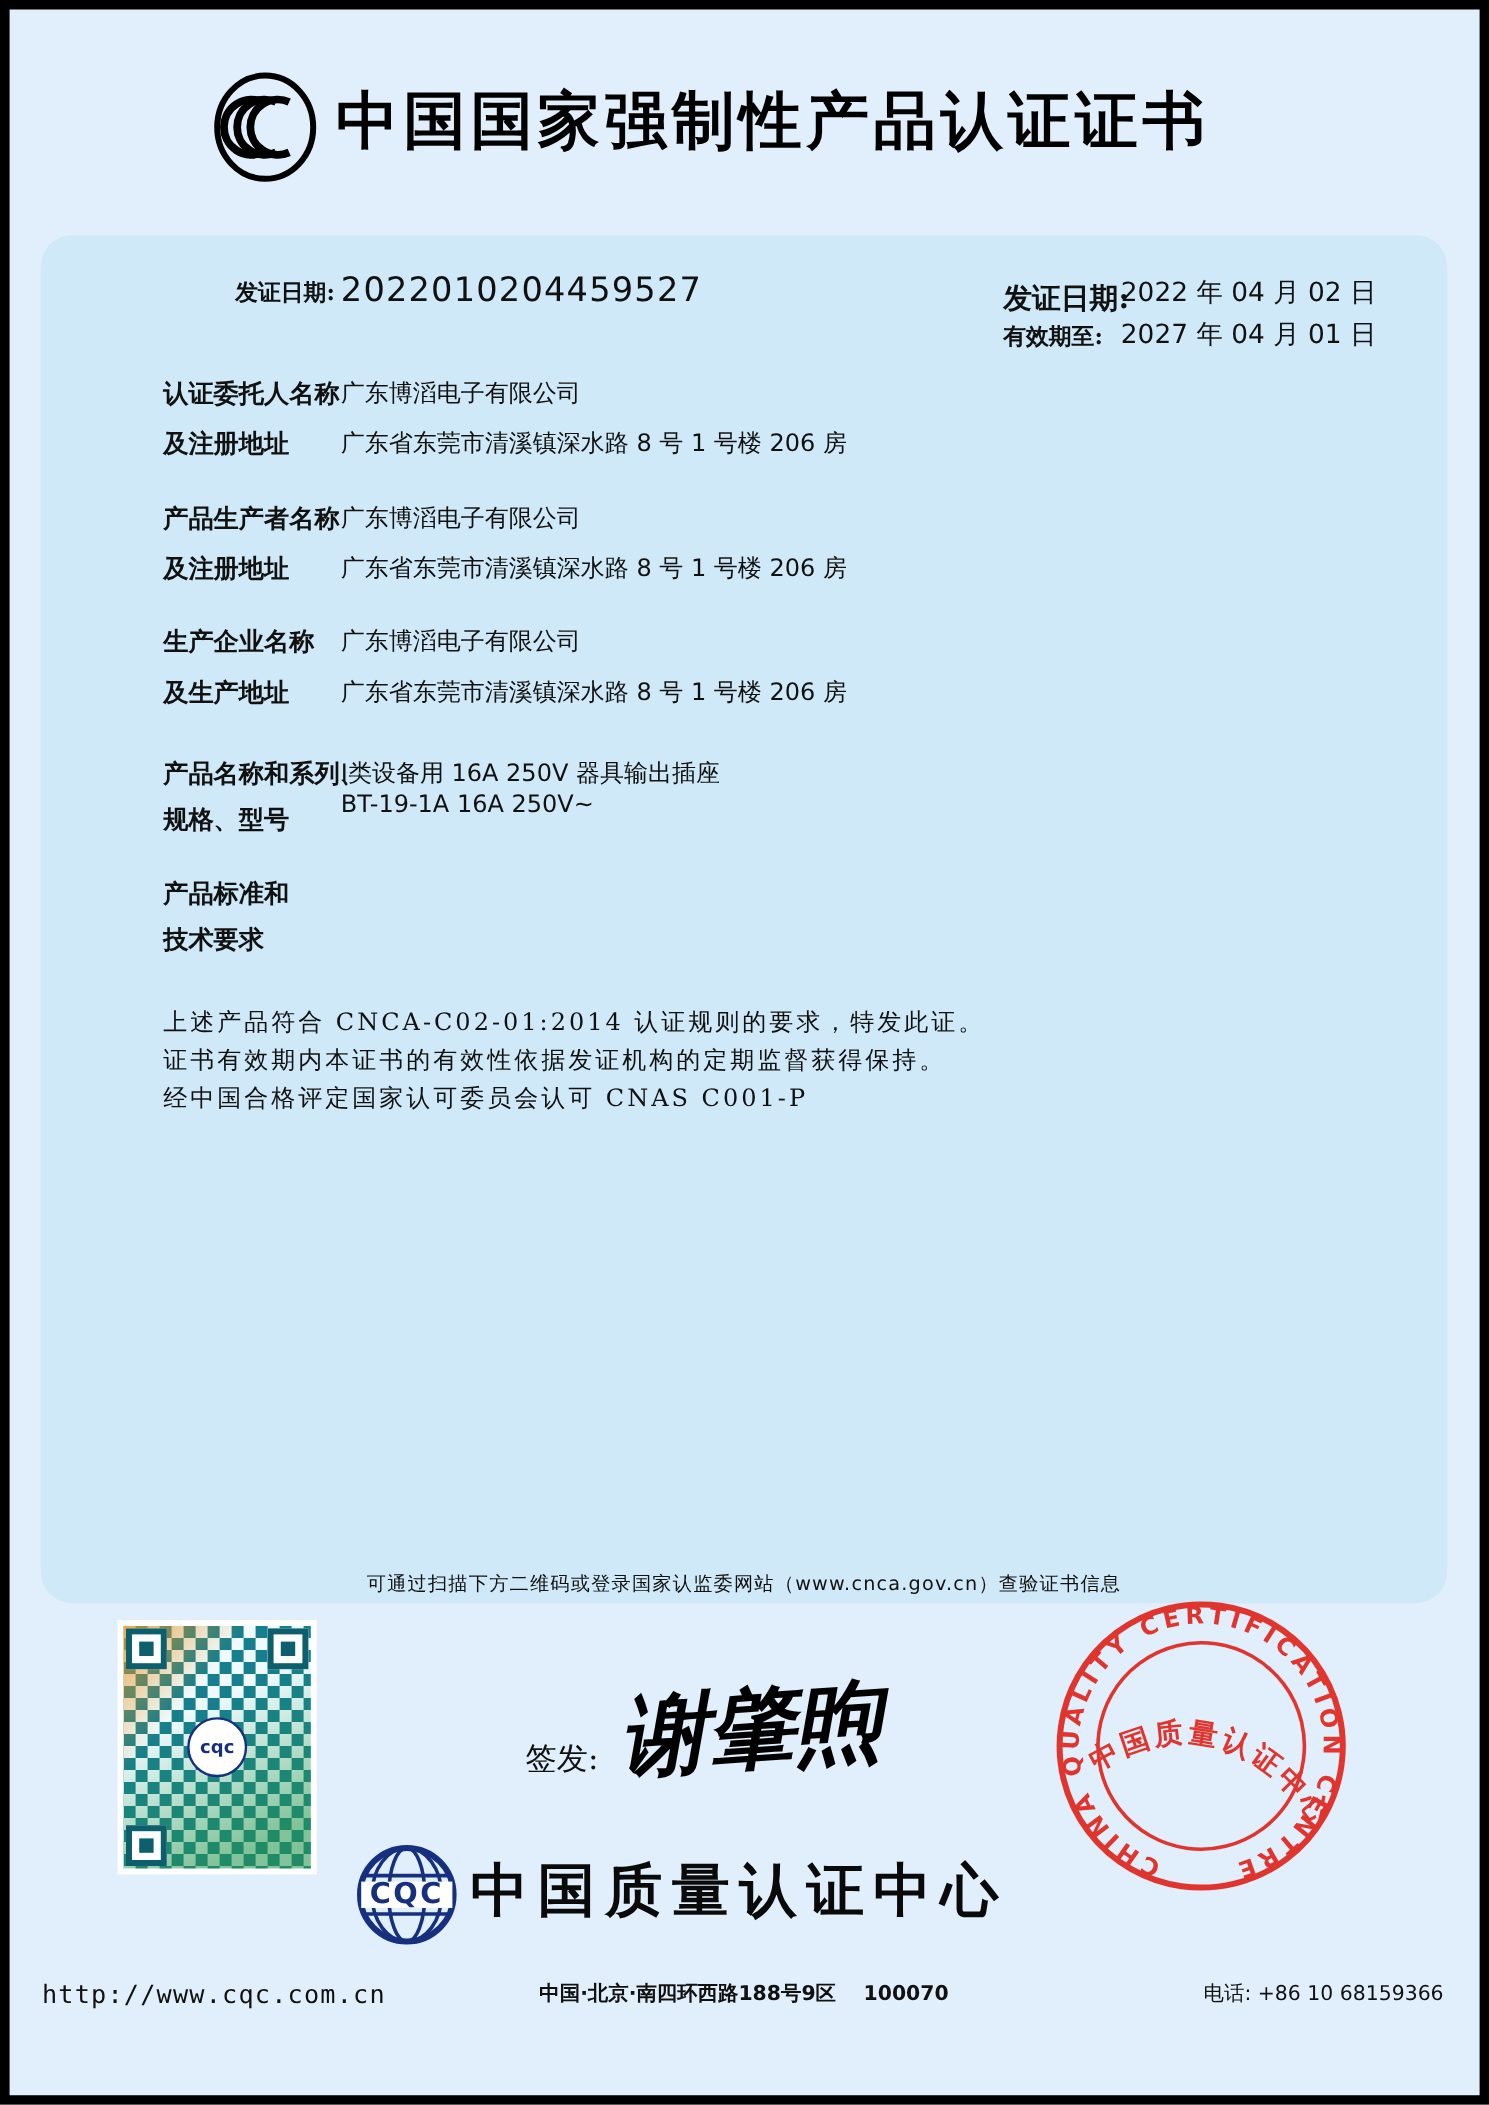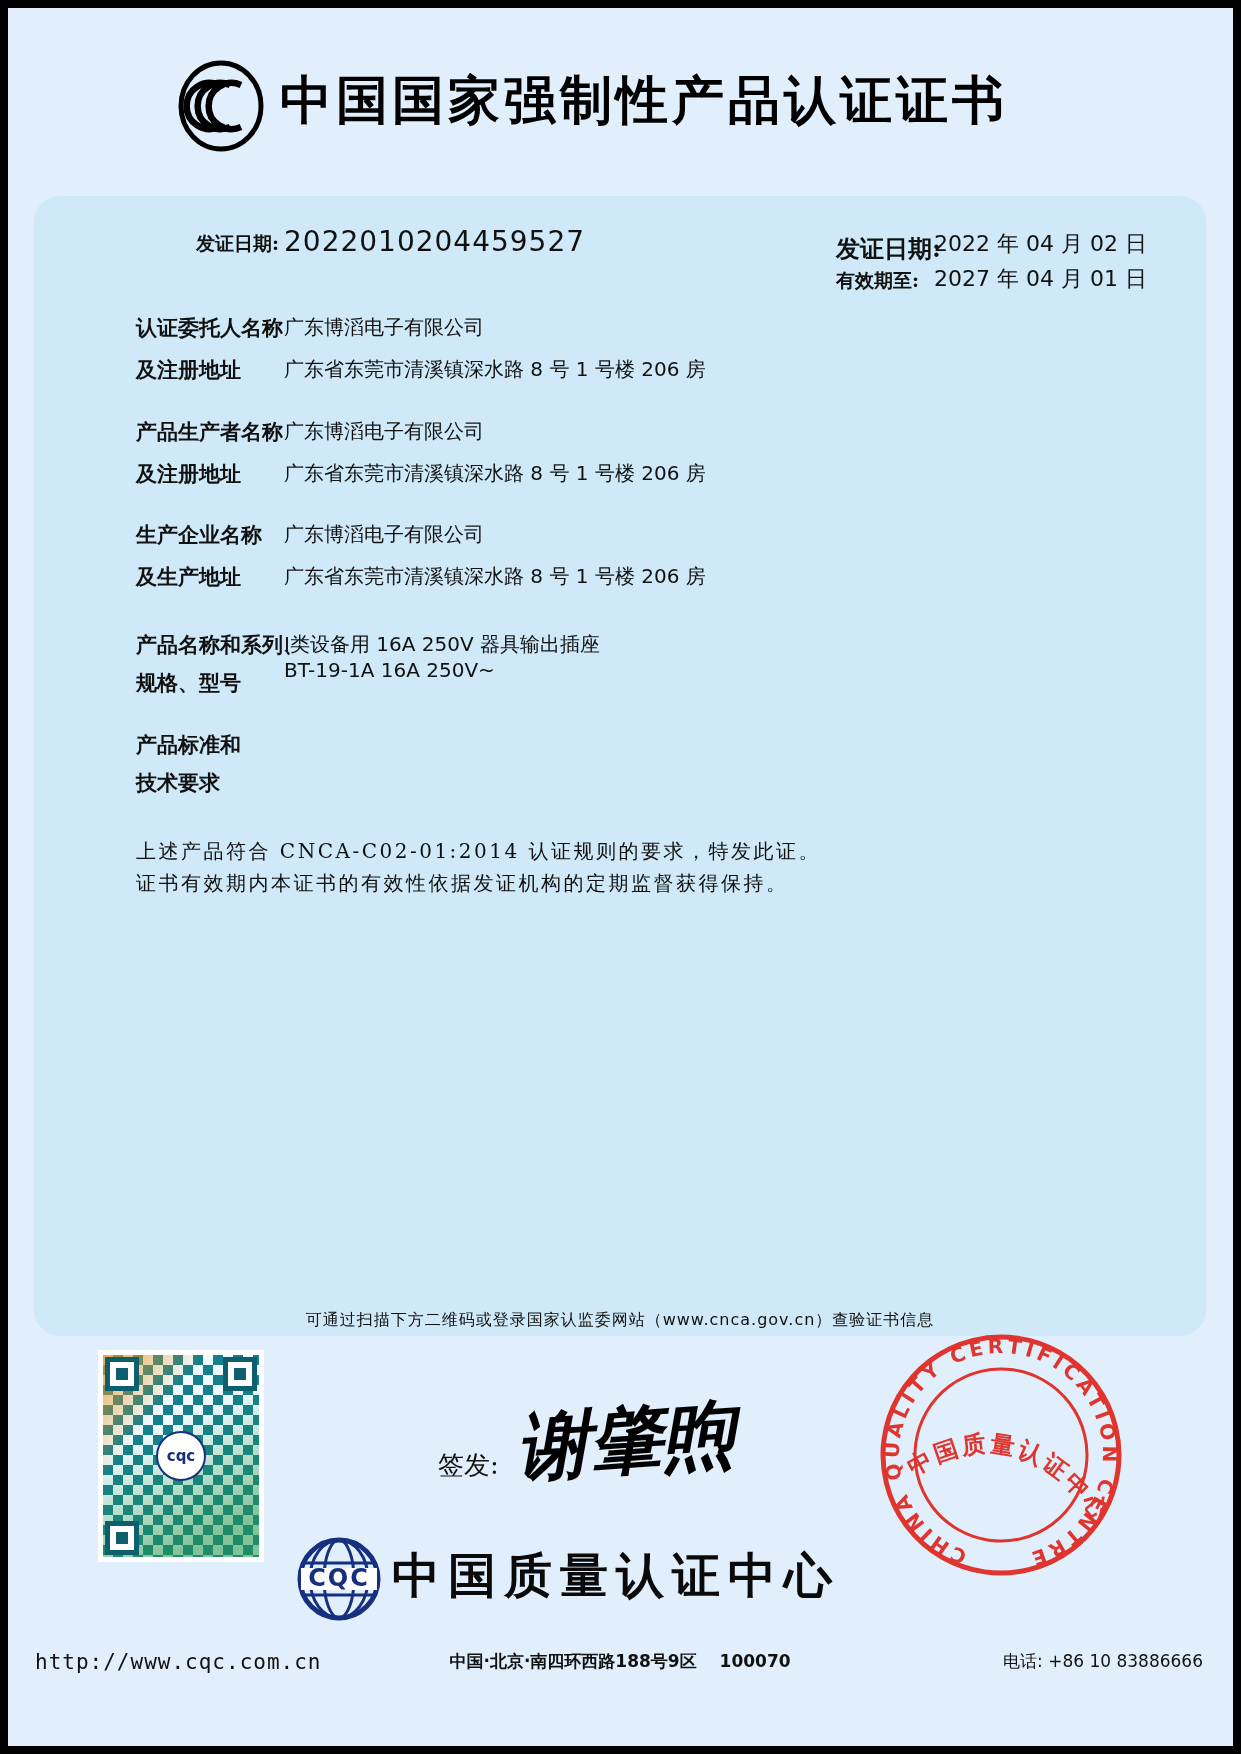--- a/index.html
+++ b/index.html
@@ -108,20 +108,21 @@
   <span class="abs flabel" style="top:631px">产品名称和系列、</span>
   <span class="abs flabel" style="top:669px">规格、型号</span>
   <span class="abs fvalue" style="top:631px">Ⅰ类设备用 16A 250V 器具输出插座</span>
   <span class="abs fvalue" style="top:658px">BT-19-1A 16A 250V~</span>
 
   <span class="abs flabel" style="top:731px">产品标准和</span>
   <span class="abs flabel" style="top:769px">技术要求</span>
 
   <span class="abs kai stmt" style="top:838px">上述产品符合 CNCA-C02-01:2014 认证规则的要求，特发此证。</span>
   <span class="abs kai stmt" style="top:870px">证书有效期内本证书的有效性依据发证机构的定期监督获得保持。</span>
+  <span class="abs kai stmt" style="top:902px">经中国合格评定国家认可委员会认可 CNAS C001-P</span>
 
   <div id="qr-note" class="abs">可通过扫描下方二维码或登录国家认监委网站（www.cnca.gov.cn）查验证书信息</div>
 
   <div id="qr" class="abs">
     <div id="qr-inner">
       <div id="finder-tl" class="finder"></div>
       <div id="finder-tr" class="finder"></div>
       <div id="finder-bl" class="finder"></div>
       <div id="qr-badge">cqc</div>
     </div>
@@ -150,15 +151,15 @@
     <ellipse cx="43" cy="43" rx="15" ry="39" fill="none" stroke="#16307f" stroke-width="3"></ellipse>
     <ellipse cx="43" cy="43" rx="29" ry="39" fill="none" stroke="#16307f" stroke-width="3"></ellipse>
     <path d="M7 27 H79 M7 59 H79" stroke="#16307f" stroke-width="3"></path>
     <rect x="5" y="32" width="76" height="22" fill="#ffffff"></rect>
     <text x="43" y="50" text-anchor="middle" font-size="24" font-weight="bold" letter-spacing="2" fill="#16307f" font-family="DejaVu Sans, sans-serif">CQC</text>
   </svg>
   <span id="cqc-name" class="abs">中国质量认证中心</span>
 
   <span id="footer-url" class="abs mono">http://www.cqc.com.cn</span>
   <span id="footer-address" class="abs">中国·北京·南四环西路188号9区　 100070</span>
-  <span id="footer-phone" class="abs">电话: +86 10 83886666</span>
+  <span id="footer-phone" class="abs">电话: +86 10 68159366</span>
 
 </div>
 
 </body></html>

